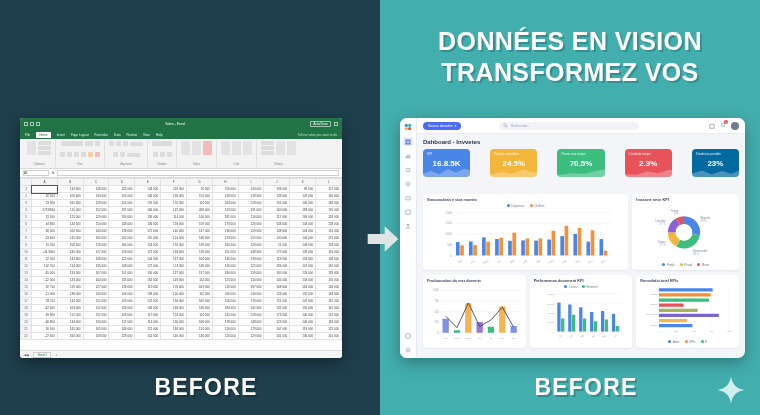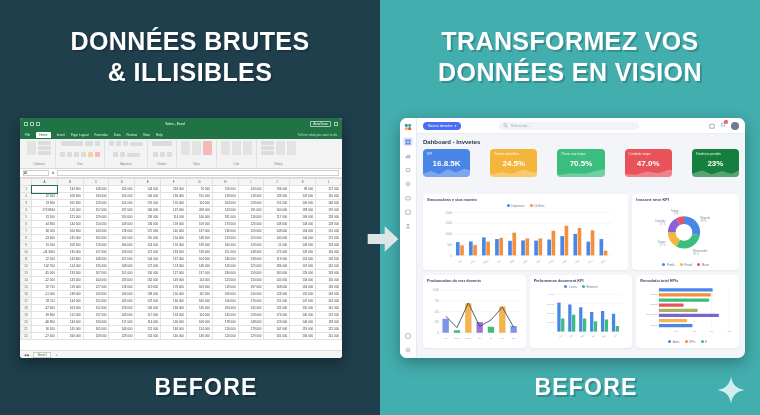--- a/index.html
+++ b/index.html
@@ -163,24 +163,20 @@
   .card h4 { font-size: 3.8px; font-weight: bold; color: #3a4460; margin-bottom: 2px; }
   .legend { display: flex; gap: 5px; justify-content: center; font-size: 3px; color: #707b93; margin-bottom: 1px; }
   .legend i { width: 3px; height: 3px; border-radius: 50%; display: inline-block; margin-right: 1.5px; }
 </style>
 </head>
 <body>
 
 <div class="canvas">
 
   <div class="half half-left">
-    <div class="headline">
-      <div>DONNÉES BRUTES</div>
-      <div>&amp; ILLISIBLES</div>
-    </div>
 
     <div class="excel">
       <div class="xl-title">
         <span class="xl-qa">
           <span class="dotbox"></span>
           <span class="dotbox"></span>
           <span class="dotbox"></span>
         </span>
         <span class="tcenter">Sales - Excel</span>
         <span style="border:.5px solid rgba(255,255,255,.6);padding:0 2px;border-radius:1px;">AutoSave</span>
@@ -655,22 +651,22 @@
         <span>＋</span>
       </div>
 
     </div>
 
     <div class="footline">BEFORE</div>
   </div>
 
   <div class="half half-right">
     <div class="headline">
+      <div>DONNÉES EN VISION</div>
       <div>TRANSFORMEZ VOS</div>
-      <div>DONNÉES EN VISION</div>
     </div>
     <div class="footline">BEFORE</div>
 
     <svg class="sparkle" viewBox="0 0 40 40">
       <path d="M20 2 C22 13 27 18 38 20 C27 22 22 27 20 38 C18 27 13 22 2 20 C13 18 18 13 20 2Z" fill="#cfeeee"></path>
     </svg>
   </div>
 
   <div class="dash">
     <div class="dsidebar">
@@ -783,26 +779,26 @@
           </div>
           <div class="kpi" style="background: rgb(59, 189, 126);">
             <div class="klabel">Passe aux temps</div>
             <div class="kvalue">70.5%</div>
             <svg class="kspark" viewBox="0 0 100 20" preserveAspectRatio="none">
                 <path d="M0 17 L25 13 L50 14 L75 8 L100 4 L100 20 L0 20Z" fill="rgba(255,255,255,.28)"></path>
               </svg>
           </div>
           <div class="kpi" style="background: rgb(232, 83, 90);">
             <div class="klabel">Conduite temps</div>
-            <div class="kvalue">47.0%</div>
+            <div class="kvalue">2.3%</div>
             <svg class="kspark" viewBox="0 0 100 20" preserveAspectRatio="none">
                 <path d="M0 15 L20 16 L40 10 L60 13 L80 7 L100 10 L100 20 L0 20Z" fill="rgba(255,255,255,.28)"></path>
               </svg>
           </div>
-          <div class="kpi" style="background: #15803d;">
+          <div class="kpi" style="background: #0369a1;">
             <div class="klabel">Totalmias prendin</div>
             <div class="kvalue">23%</div>
             <svg class="kspark" viewBox="0 0 100 20" preserveAspectRatio="none">
                 <path d="M0 14 L18 8 L36 15 L54 9 L72 14 L90 6 L100 12 L100 20 L0 20Z" fill="rgba(255,255,255,.28)"></path>
               </svg>
           </div>
         </div>
 
         <div class="row">
           <div class="card" style="flex:2">

